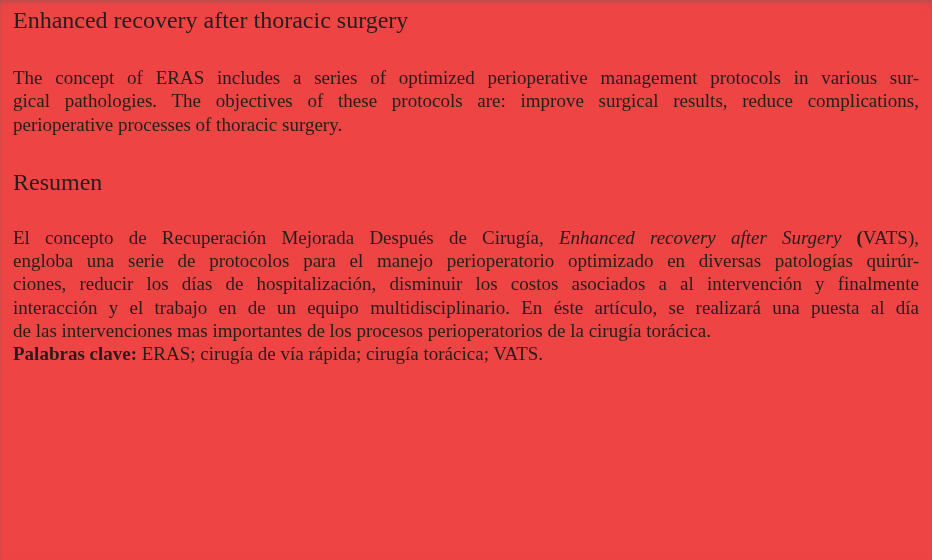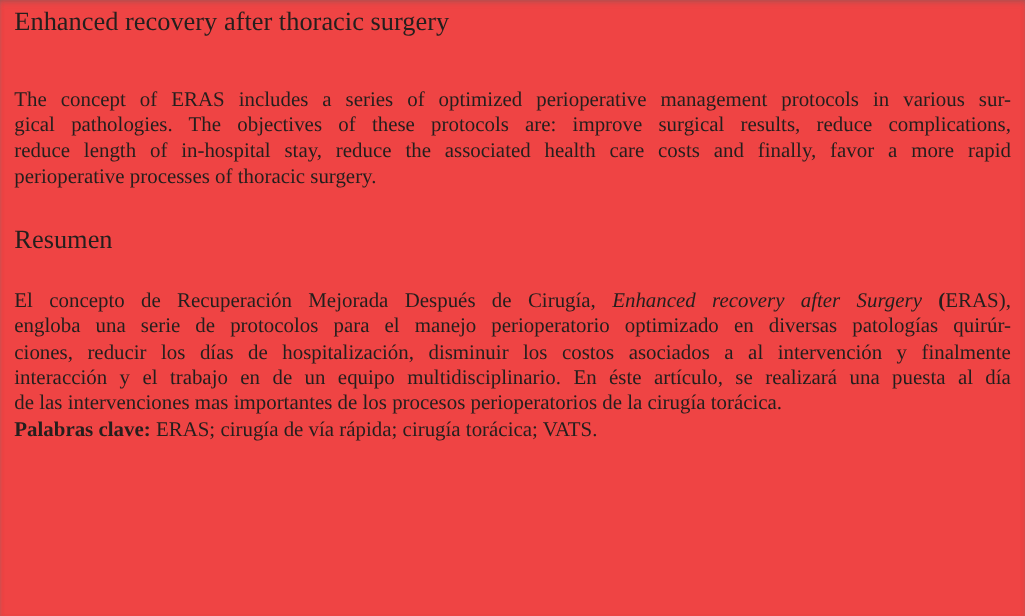--- a/index.html
+++ b/index.html
@@ -19,45 +19,44 @@
                 inset -2px 0 3px -2px rgba(130,130,130,.25);
   }
   h1, h2 {
     font-size:24px;
     line-height:28px;
     font-weight:400;
     margin:0;
   }
   h1 { margin-top:6px; }
   h2 { margin-top:32px; }
-  .para { margin-top:45px; }
+  .para { margin-top:32px; }
   .para.es { margin-top:30px; }
   .line { min-height:23.3px; }
   .just { text-align:justify; text-align-last:justify; }
   .b { font-weight:700; }
   .i { font-style:italic; }
 </style>
 </head>
 <body>
 
 <div class="page">
 
   <h1>Enhanced recovery after thoracic surgery</h1>
 
   <section class="para en">
     <div class="line just">The concept of ERAS includes a series of optimized perioperative management protocols in various sur-</div>
     <div class="line just">gical pathologies. The objectives of these protocols are: improve surgical results, reduce complications,</div>
-    <div class="line just">reduce length of in-hospital stay, reduce the associated health care costs and finally, favor a more rapid</div>
     <div class="line">perioperative processes of thoracic surgery.</div>
   </section>
 
   <h2>Resumen</h2>
 
   <section class="para es">
-    <div class="line just"><span>El concepto de Recuperación Mejorada Después de Cirugía, </span><span class="i">Enhanced recovery after Surgery </span><span class="b">(</span><span>ERAS),</span></div>
+    <div class="line just"><span>El concepto de Recuperación Mejorada Después de Cirugía, </span><span class="i">Enhanced recovery after Surgery </span><span class="b">(</span><span>VATS),</span></div>
     <div class="line just">engloba una serie de protocolos para el manejo perioperatorio optimizado en diversas patologías quirúr-</div>
     <div class="line just">ciones, reducir los días de hospitalización, disminuir los costos asociados a al intervención y finalmente</div>
     <div class="line just">interacción y el trabajo en de un equipo multidisciplinario. En éste artículo, se realizará una puesta al día</div>
     <div class="line">de las intervenciones mas importantes de los procesos perioperatorios de la cirugía torácica.</div>
     <div class="line"><span class="b">Palabras clave:</span><span> ERAS; cirugía de vía rápida; cirugía torácica; VATS.</span></div>
   </section>
 
 </div>
 
 </body></html>

